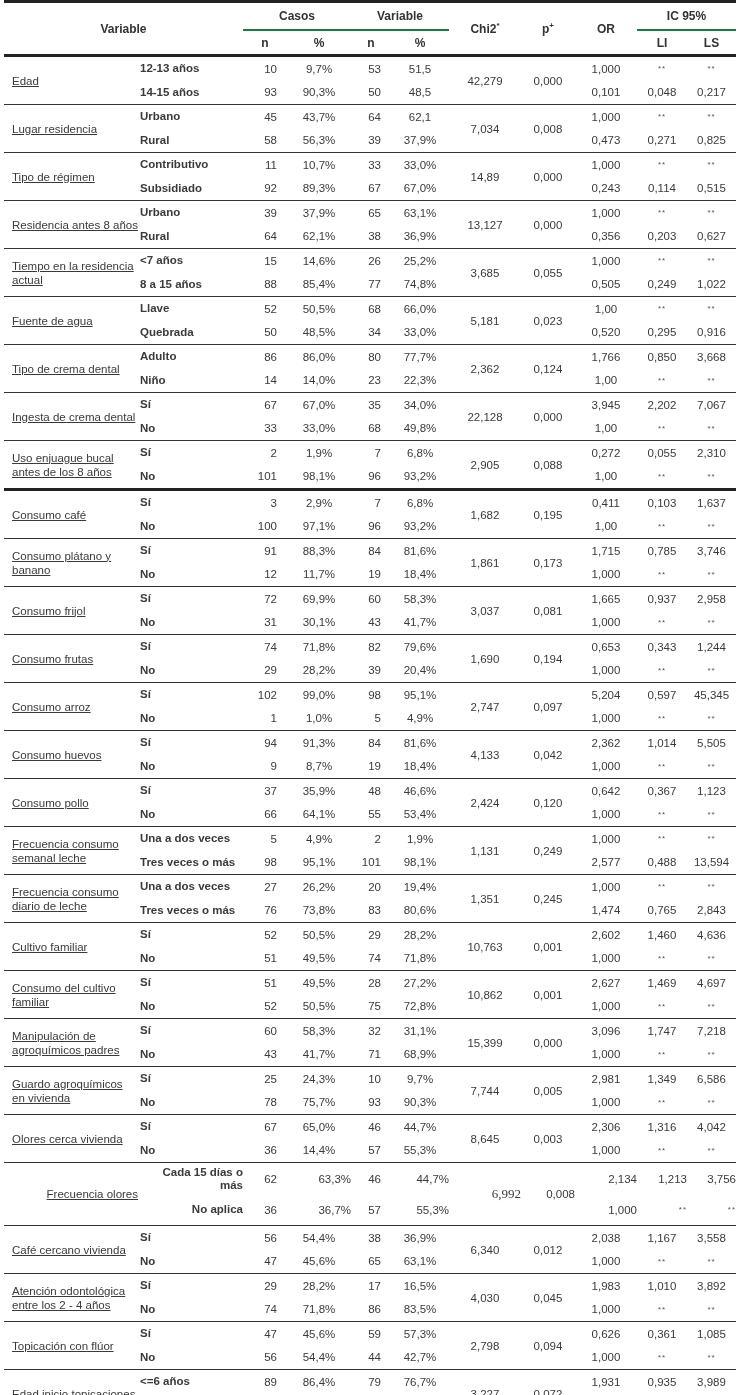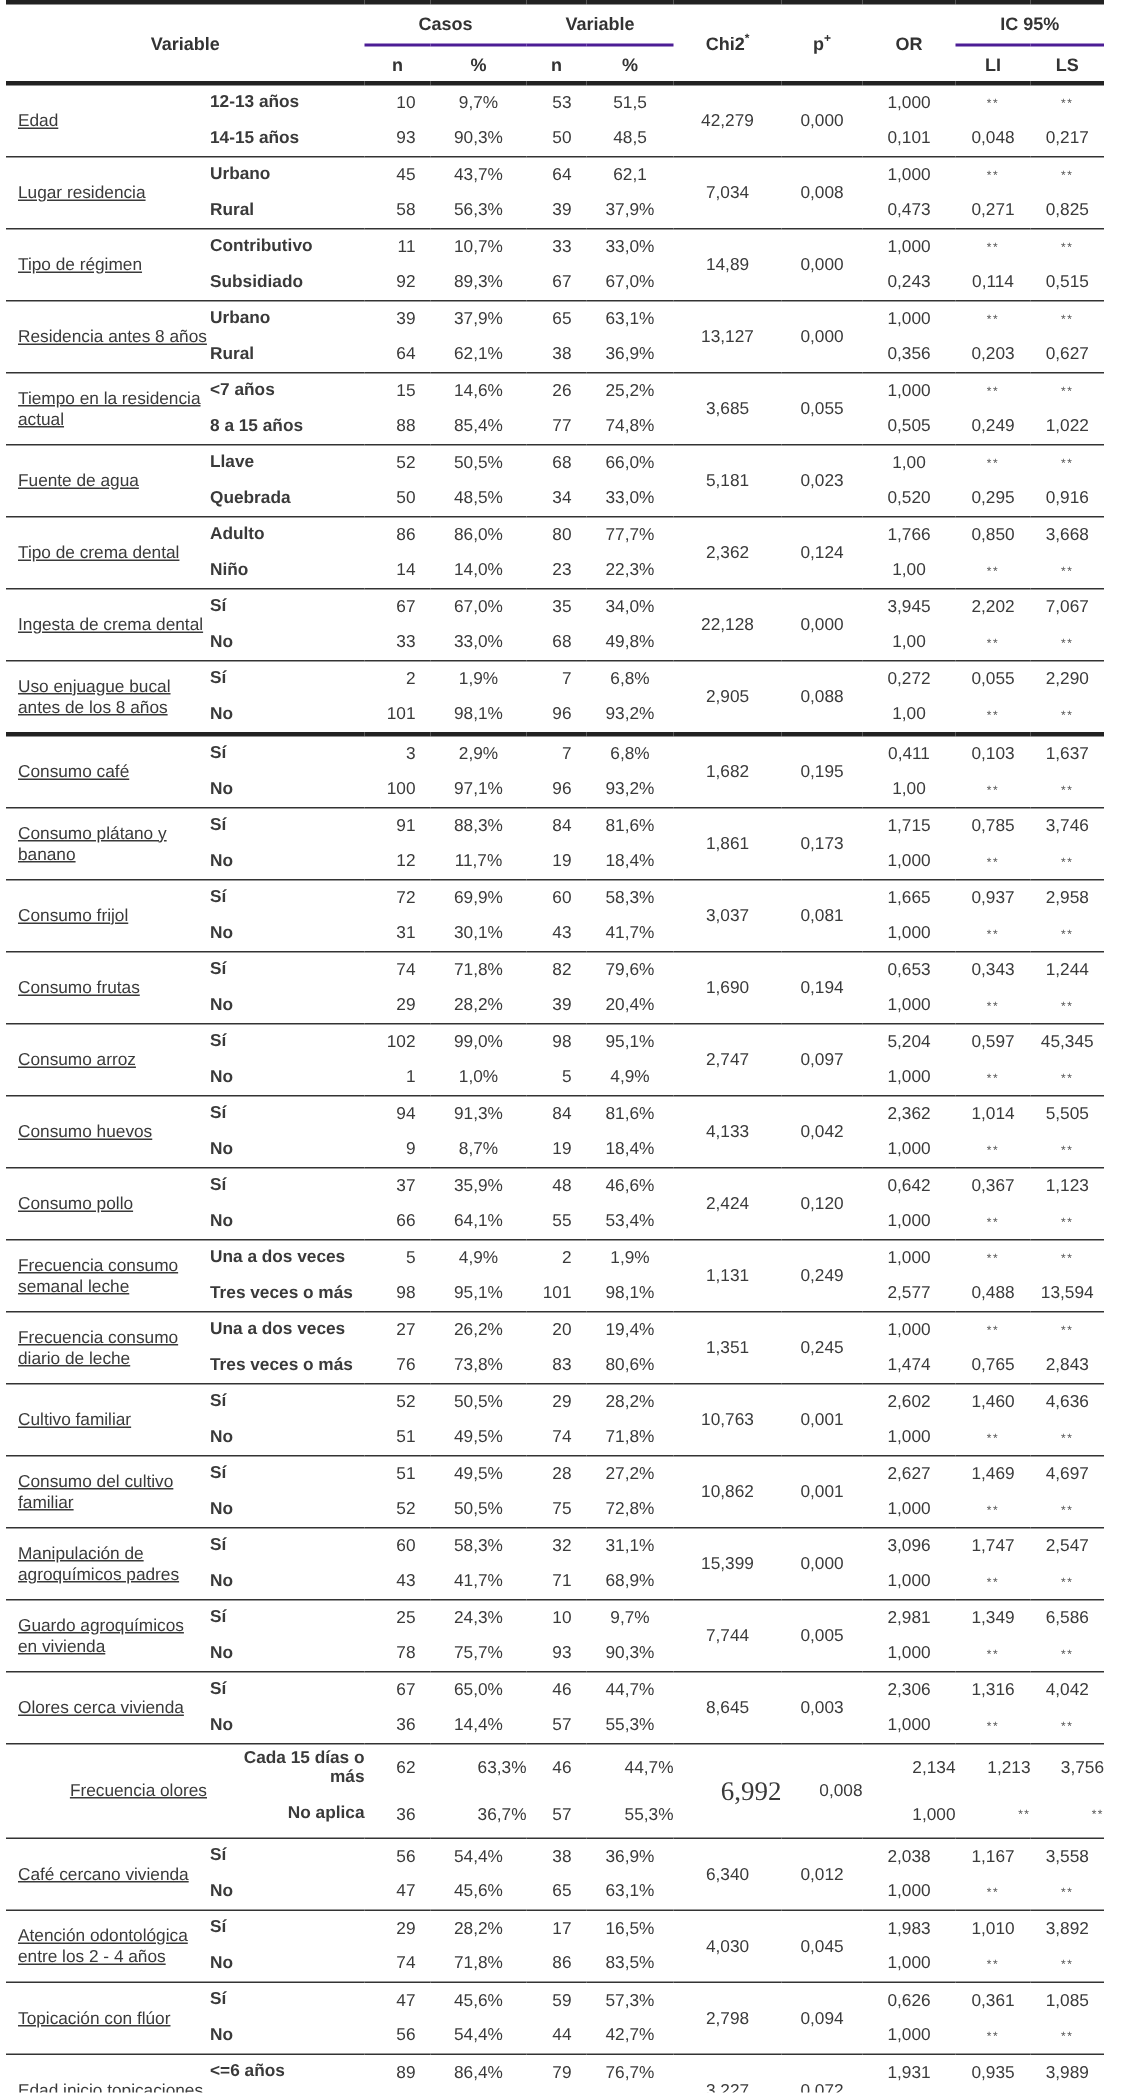--- a/index.html
+++ b/index.html
@@ -8,32 +8,32 @@
   col.c-var { width: 134px; } col.c-cat { width: 105px; }
   col.c-n1 { width: 44px; } col.c-p1 { width: 64px; }
   col.c-n2 { width: 40px; } col.c-p2 { width: 58px; }
   col.c-chi { width: 72px; } col.c-pv { width: 54px; }
   col.c-or { width: 62px; } col.c-li { width: 50px; } col.c-ls { width: 49px; }
   thead th { font-weight: bold; color: #333; font-size: 12px; }
   thead tr.h1 th { height: 26px; padding: 0; vertical-align: middle; }
   thead tr.h2 th { height: 23px; padding: 0; }
   thead tr.h1 { border-top: 3px solid #222; }
   thead tr.h2 { border-bottom: 3px solid #222; }
-  th.grp { border-bottom: 2px solid #4c1d95; margin-top: 34px; }
+  th.grp { border-bottom: 2px solid #15803d; margin-top: 34px; }
   td { padding: 0; height: 23.5px; vertical-align: middle; text-align: center; }
   td.var { text-align: left; padding-left: 8px; line-height: 14px; text-decoration: underline; }
   td.cat { text-align: left; padding-left: 2px; line-height: 13px; font-weight: bold; }
   td.n { text-align: right; padding-right: 10px; }
   td.n2 { text-align: right; padding-right: 10px; }
   td.pct { text-align: center; }
   td.star { font-size: 8px; color: #555; letter-spacing: 1px; }
   tr.grp-start td { border-top: 1px solid #333; }
   tr.grp-start.thick td { border-top: 3px solid #222; }
   tr.last td { border-bottom: 2px solid #333; }
-  .serif { font-family: "Liberation Serif", serif; font-size: 18px; }
+  .serif { font-family: "Liberation Serif", serif; font-size: 13px; }
   tr.tall td { height: 31px; text-align: right; }
 </style>
 </head>
 <body>
 
 <table>
   <colgroup>
     <col class="c-var">
       <col class="c-cat">
       <col class="c-n1">
@@ -254,21 +254,21 @@
         <td class="var" rowspan="2">Uso enjuague bucal antes de los 8 años</td>
         <td class="cat">Sí</td>
         <td class="n">2</td>
         <td class="pct">1,9%</td>
         <td class="n2">7</td>
         <td class="pct">6,8%</td>
         <td rowspan="2">2,905</td>
         <td rowspan="2">0,088</td>
         <td>0,272</td>
         <td>0,055</td>
-        <td>2,290</td>
+        <td>2,310</td>
       </tr>
       <tr>
         <td class="cat">No</td>
         <td class="n">101</td>
         <td class="pct">98,1%</td>
         <td class="n2">96</td>
         <td class="pct">93,2%</td>
         <td>1,00</td>
         <td class="star">**</td>
         <td class="star">**</td>
@@ -530,21 +530,21 @@
         <td class="var" rowspan="2">Manipulación de agroquímicos padres</td>
         <td class="cat">Sí</td>
         <td class="n">60</td>
         <td class="pct">58,3%</td>
         <td class="n2">32</td>
         <td class="pct">31,1%</td>
         <td rowspan="2">15,399</td>
         <td rowspan="2">0,000</td>
         <td>3,096</td>
         <td>1,747</td>
-        <td>2,547</td>
+        <td>7,218</td>
       </tr>
       <tr>
         <td class="cat">No</td>
         <td class="n">43</td>
         <td class="pct">41,7%</td>
         <td class="n2">71</td>
         <td class="pct">68,9%</td>
         <td>1,000</td>
         <td class="star">**</td>
         <td class="star">**</td>

